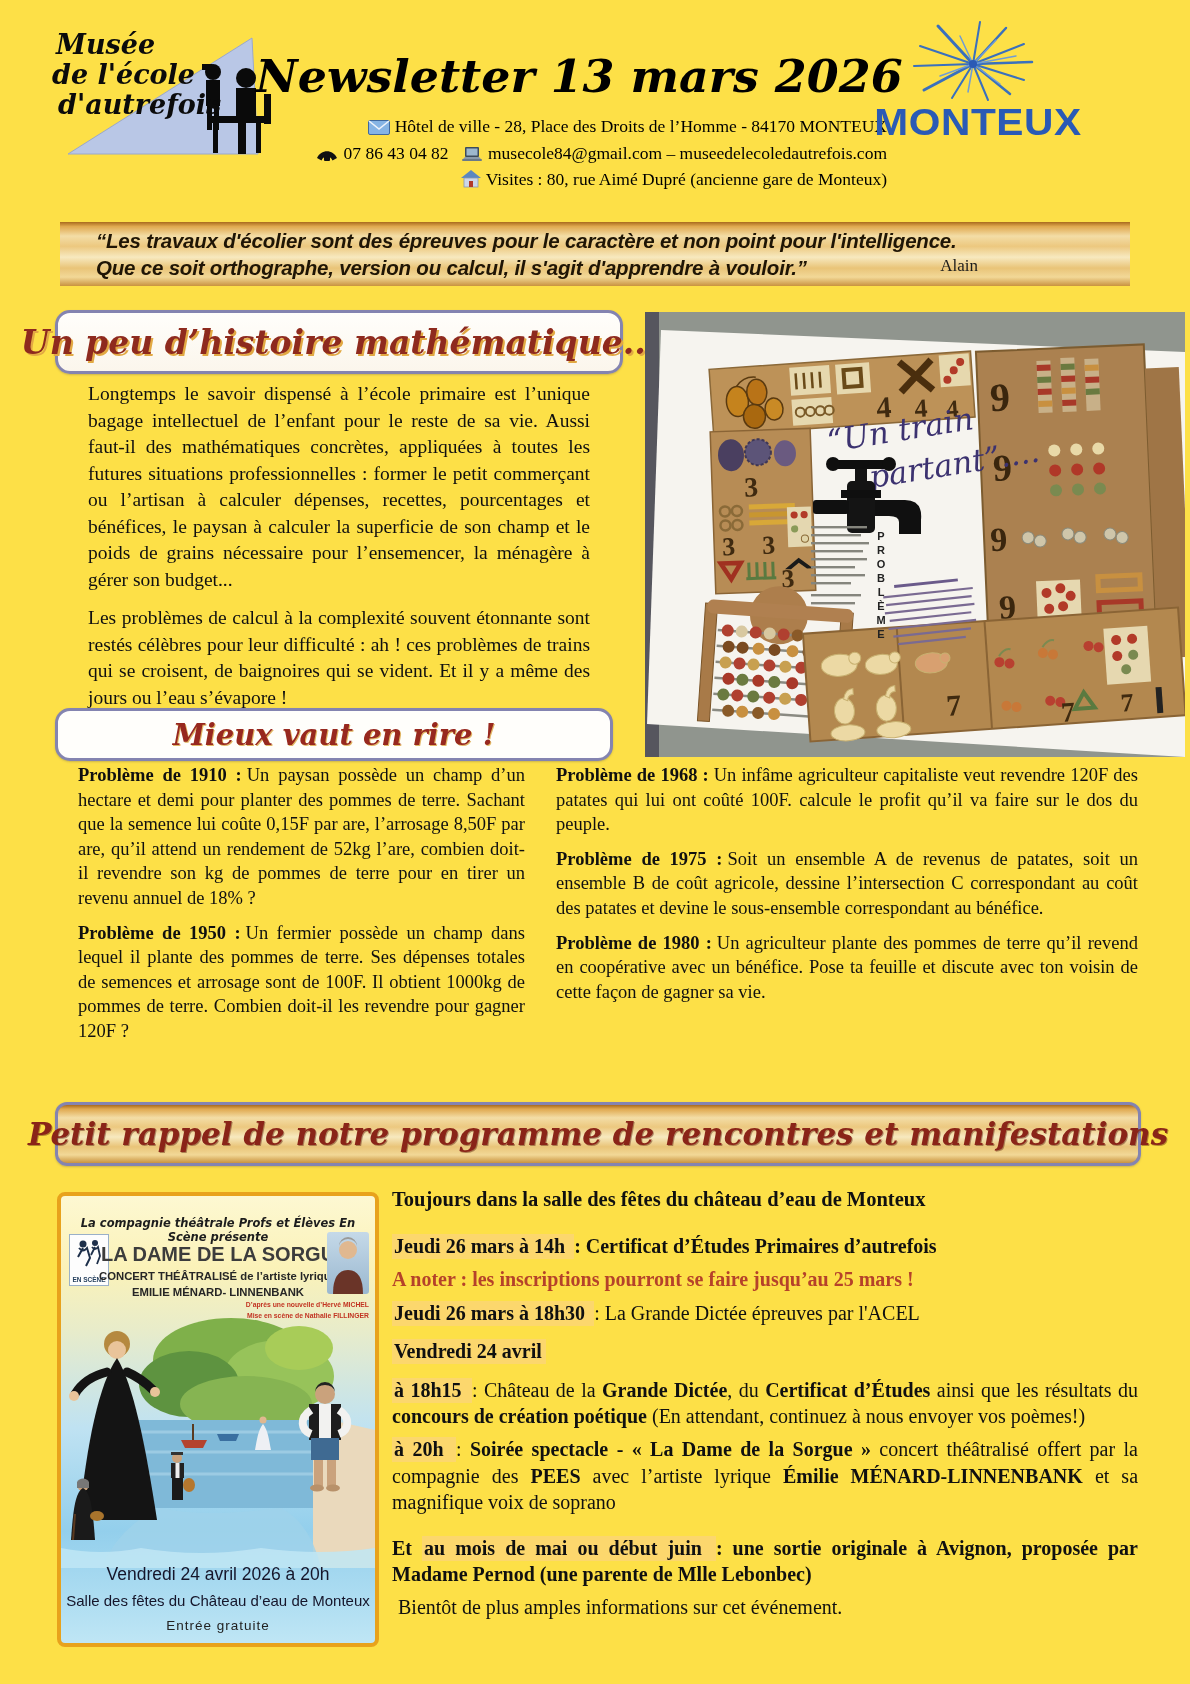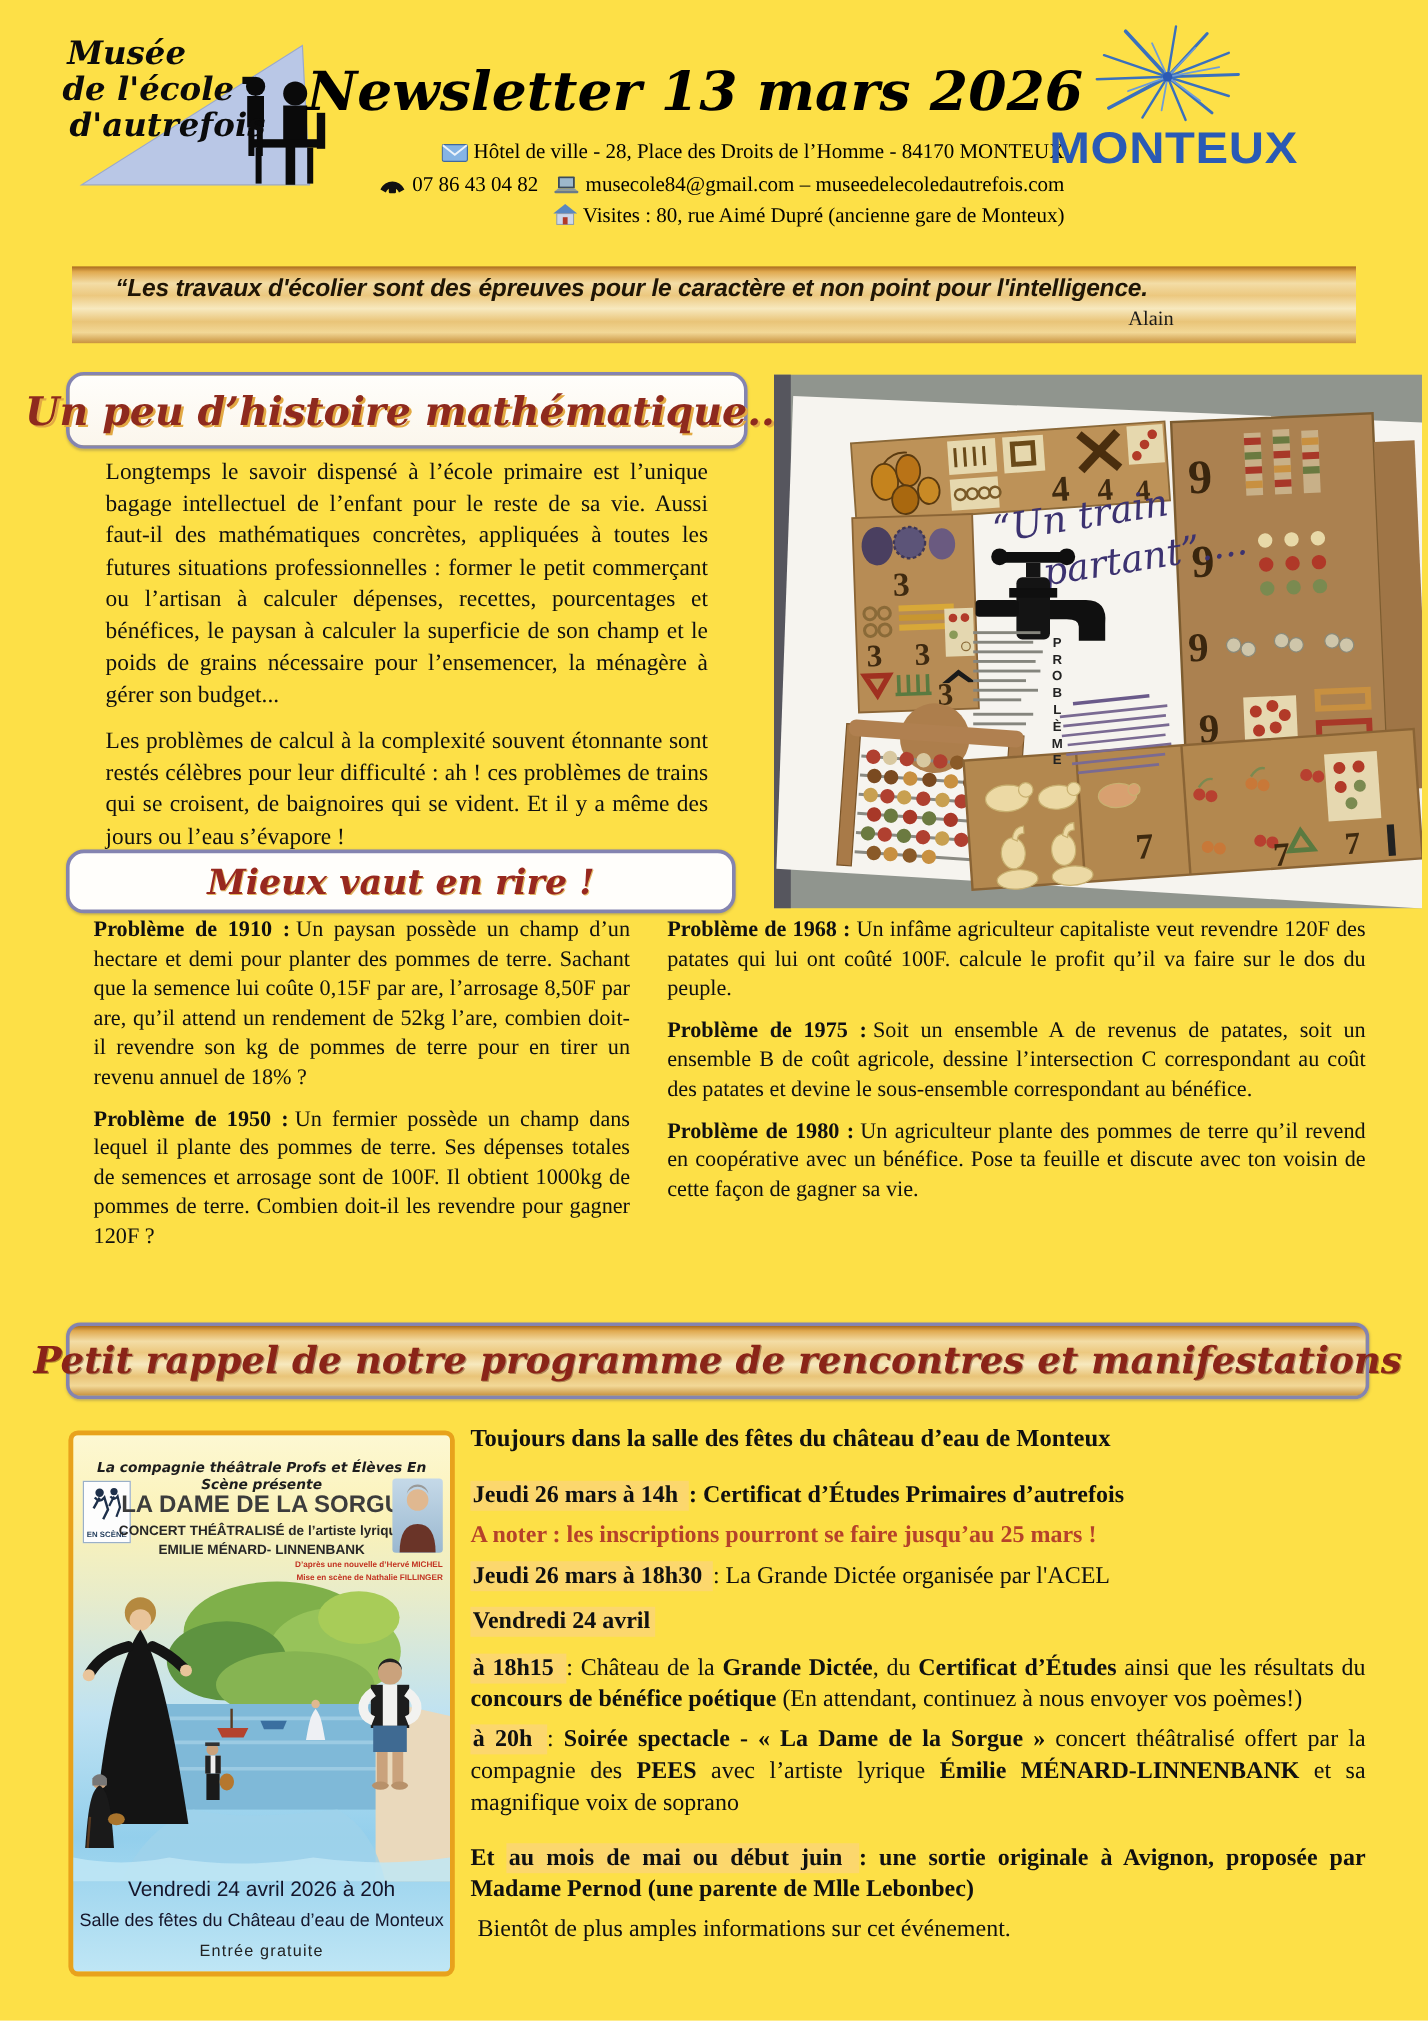--- a/index.html
+++ b/index.html
@@ -200,20 +200,21 @@
         <line x1="145" y1="44" x2="172" y2="64"></line>
       </g>
       <circle cx="145" cy="44" r="4" fill="#2a5ab5"></circle>
     </svg>
     <div class="monteux-text">MONTEUX</div>
   </div>
 
   <div class="quote-banner wood">
     <div class="quote-inner">
       <div>“Les travaux d'écolier sont des épreuves pour le caractère et non point pour l'intelligence.</div>
+      <div>Que ce soit orthographe, version ou calcul, il s'agit d'apprendre à vouloir.”</div>
     </div>
     <div class="quote-author">Alain</div>
   </div>
 
   <div class="history-banner rounded-box">
     <span class="script">Un peu d’histoire mathématique...</span>
   </div>
 
   <div class="history-text">
     <p>Longtemps le savoir dispensé à l’école primaire est l’unique bagage intellectuel de l’enfant pour le reste de sa vie. Aussi faut-il des mathématiques concrètes, appliquées à toutes les futures situations professionnelles : former le petit commerçant ou l’artisan à calculer dépenses, recettes, pourcentages et bénéfices, le paysan à calculer la superficie de son champ et le poids de grains nécessaire pour l’ensemencer, la ménagère à gérer son budget...</p>
@@ -611,21 +612,21 @@
 
     <div class="poster-date">Vendredi 24 avril 2026 à 20h</div>
     <div class="poster-venue">Salle des fêtes du Château d’eau de Monteux</div>
     <div class="poster-entry">Entrée gratuite</div>
   </div>
 
   <div class="program-col">
     <p class="prog-intro">Toujours dans la salle des fêtes du château d’eau de Monteux</p>
     <p class="prog-line mt-lg"><span class="hl b">Jeudi 26 mars à 14h </span><span class="b">: </span><span class="b">Certificat d’Études Primaires d’autrefois</span></p>
     <p class="prog-line mt-sm"><span class="red">A noter : les inscriptions pourront se faire jusqu’au 25 mars !</span></p>
-    <p class="prog-line mt-sm"><span class="hl b">Jeudi 26 mars à 18h30 </span><span>: La Grande Dictée organisée par l'ACEL</span></p>
+    <p class="prog-line mt-sm"><span class="hl b">Jeudi 26 mars à 18h30 </span><span>: La Grande Dictée épreuves par l'ACEL</span></p>
     <p class="prog-line mt-md"><span class="hl b">Vendredi 24 avril </span></p>
-    <p class="prog-line mt-md just"><span class="hl b">à 18h15 </span><span>: Château de la </span><span class="b">Grande Dictée</span><span>, du </span><span class="b">Certificat d’Études</span><span> ainsi que les résultats du </span><span class="b">concours de bénéfice poétique</span><span> (En attendant, continuez à nous envoyer vos poèmes!)</span></p>
+    <p class="prog-line mt-md just"><span class="hl b">à 18h15 </span><span>: Château de la </span><span class="b">Grande Dictée</span><span>, du </span><span class="b">Certificat d’Études</span><span> ainsi que les résultats du </span><span class="b">concours de création poétique</span><span> (En attendant, continuez à nous envoyer vos poèmes!)</span></p>
     <p class="prog-line mt-sm just"><span class="hl b">à 20h </span><span>: </span><span class="b">Soirée spectacle - « La Dame de la Sorgue »</span><span> concert théâtralisé offert par la compagnie des </span><span class="b">PEES</span><span> avec l’artiste lyrique </span><span class="b">Émilie MÉNARD-LINNENBANK</span><span> et sa magnifique voix de soprano</span></p>
     <p class="prog-line mt-xl just"><span class="b">Et </span><span class="hl b">au mois de mai ou début juin </span><span class="b">: une sortie originale à Avignon, proposée par Madame Pernod (une parente de Mlle Lebonbec)</span></p>
     <p class="prog-line mt-sm" style="padding-left:6px;"><span>Bientôt de plus amples informations sur cet événement.</span></p>
   </div>
 
 </div>
 
 </body></html>

